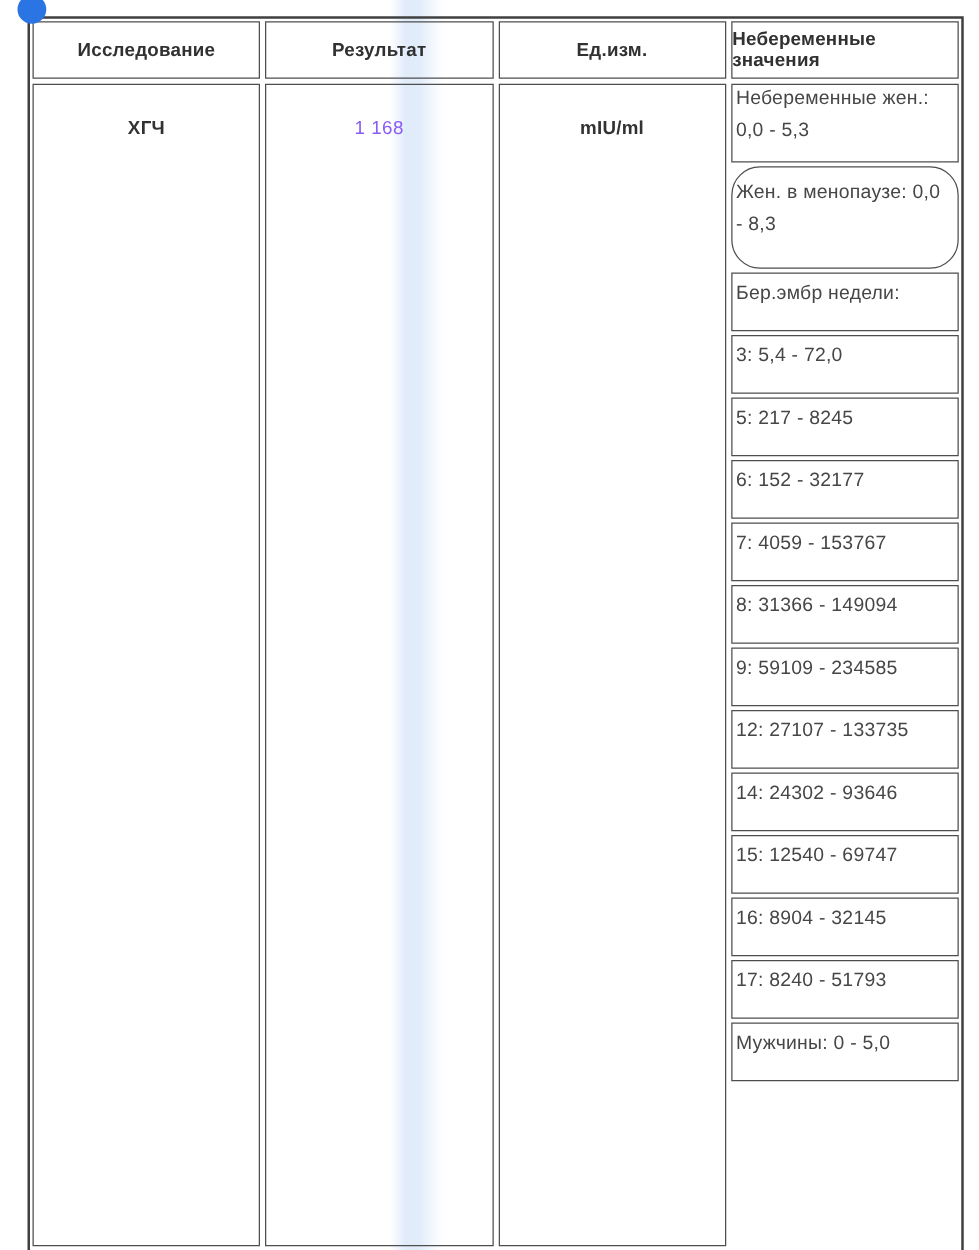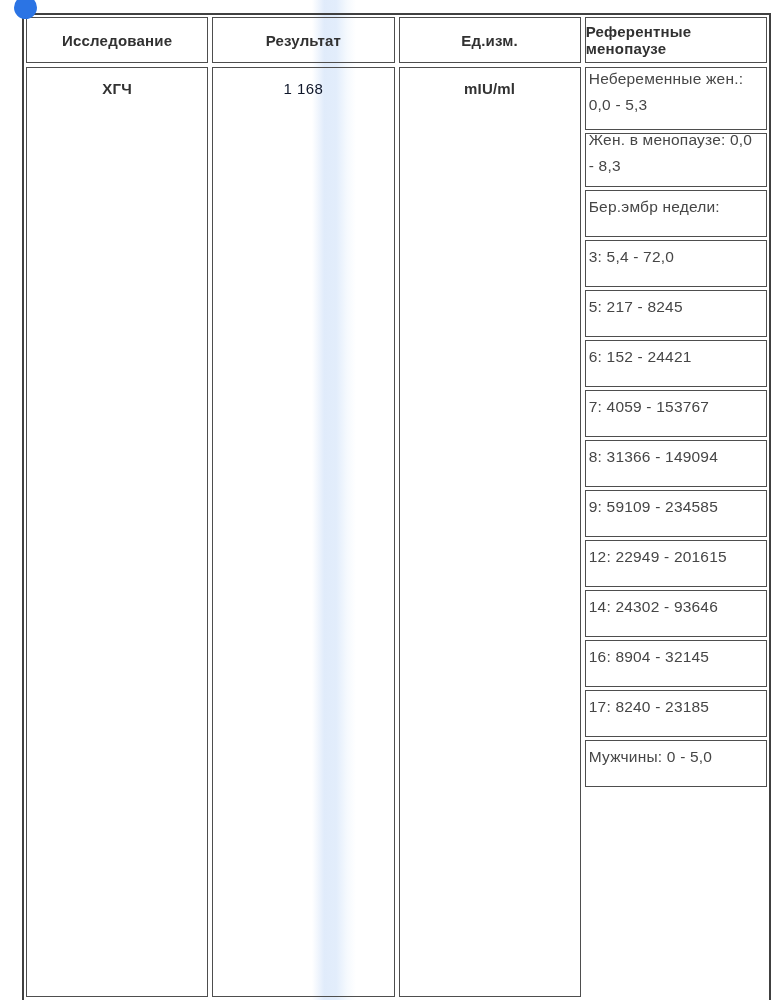--- a/index.html
+++ b/index.html
@@ -79,75 +79,76 @@
     font-size: 15px;
     font-weight: bold;
     color: #313131;
     letter-spacing: 0.2px;
   }
 
   .data-cell {
     height: 930px;
     align-self: start;
     text-align: center;
-    padding-top: 12px;
+    padding-top: 26px;
     font-size: 15px;
   }
   .bold-val { font-weight: bold; color: #323232; letter-spacing: 0.2px; }
-  .result-val { color: #0f172a; letter-spacing: 0.4px; }
+  .result-val { color: #8b5cf6; letter-spacing: 0.4px; }
 
   .ref-stack {
     display: flex;
     flex-direction: column;
     gap: 3px;
     align-self: start;
   }
   .ref-box {
     border: 1px solid #4e4e4e;
     box-sizing: border-box;
     height: 47px;
     display: flex;
     align-items: center;
     padding: 2px 4px 16px 3px;
     font-size: 15.5px;
     line-height: 26px;
     color: #464646;
     letter-spacing: 0.2px;
   }
   .ref-box.tall-a { height: 63px; }
-  .ref-box.tall-b { height: 54px; }
+  .ref-box.tall-b { height: 82px; border-radius: 23px; }
 </style>
 </head>
 <body>
 
 <div class="stripe"></div>
 <div class="sel-dot"></div>
 
 <div class="table-outer">
   <div class="grid">
 
     <div class="cell th">Исследование</div>
     <div class="cell th">Результат</div>
     <div class="cell th">Ед.изм.</div>
-    <div class="cell th">Референтные менопаузе</div>
+    <div class="cell th">Небеременные значения</div>
 
     <div class="cell data-cell bold-val">ХГЧ</div>
     <div class="cell data-cell result-val">1 168</div>
     <div class="cell data-cell bold-val">mIU/ml</div>
 
     <div class="ref-stack">
       <div class="ref-box tall-a">Небеременные жен.: 0,0 - 5,3</div>
       <div class="ref-box tall-b">Жен. в менопаузе: 0,0 - 8,3</div>
       <div class="ref-box">Бер.эмбр недели:</div>
       <div class="ref-box">3: 5,4 - 72,0</div>
       <div class="ref-box">5: 217 - 8245</div>
-      <div class="ref-box">6: 152 - 24421</div>
+      <div class="ref-box">6: 152 - 32177</div>
       <div class="ref-box">7: 4059 - 153767</div>
       <div class="ref-box">8: 31366 - 149094</div>
       <div class="ref-box">9: 59109 - 234585</div>
-      <div class="ref-box">12: 22949 - 201615</div>
+      <div class="ref-box">12: 27107 - 133735</div>
       <div class="ref-box">14: 24302 - 93646</div>
+      <div class="ref-box">15: 12540 - 69747</div>
       <div class="ref-box">16: 8904 - 32145</div>
-      <div class="ref-box">17: 8240 - 23185</div>
+      <div class="ref-box">17: 8240 - 51793</div>
       <div class="ref-box">Мужчины: 0 - 5,0</div>
     </div>
   </div>
 </div>
 
 </body></html>

